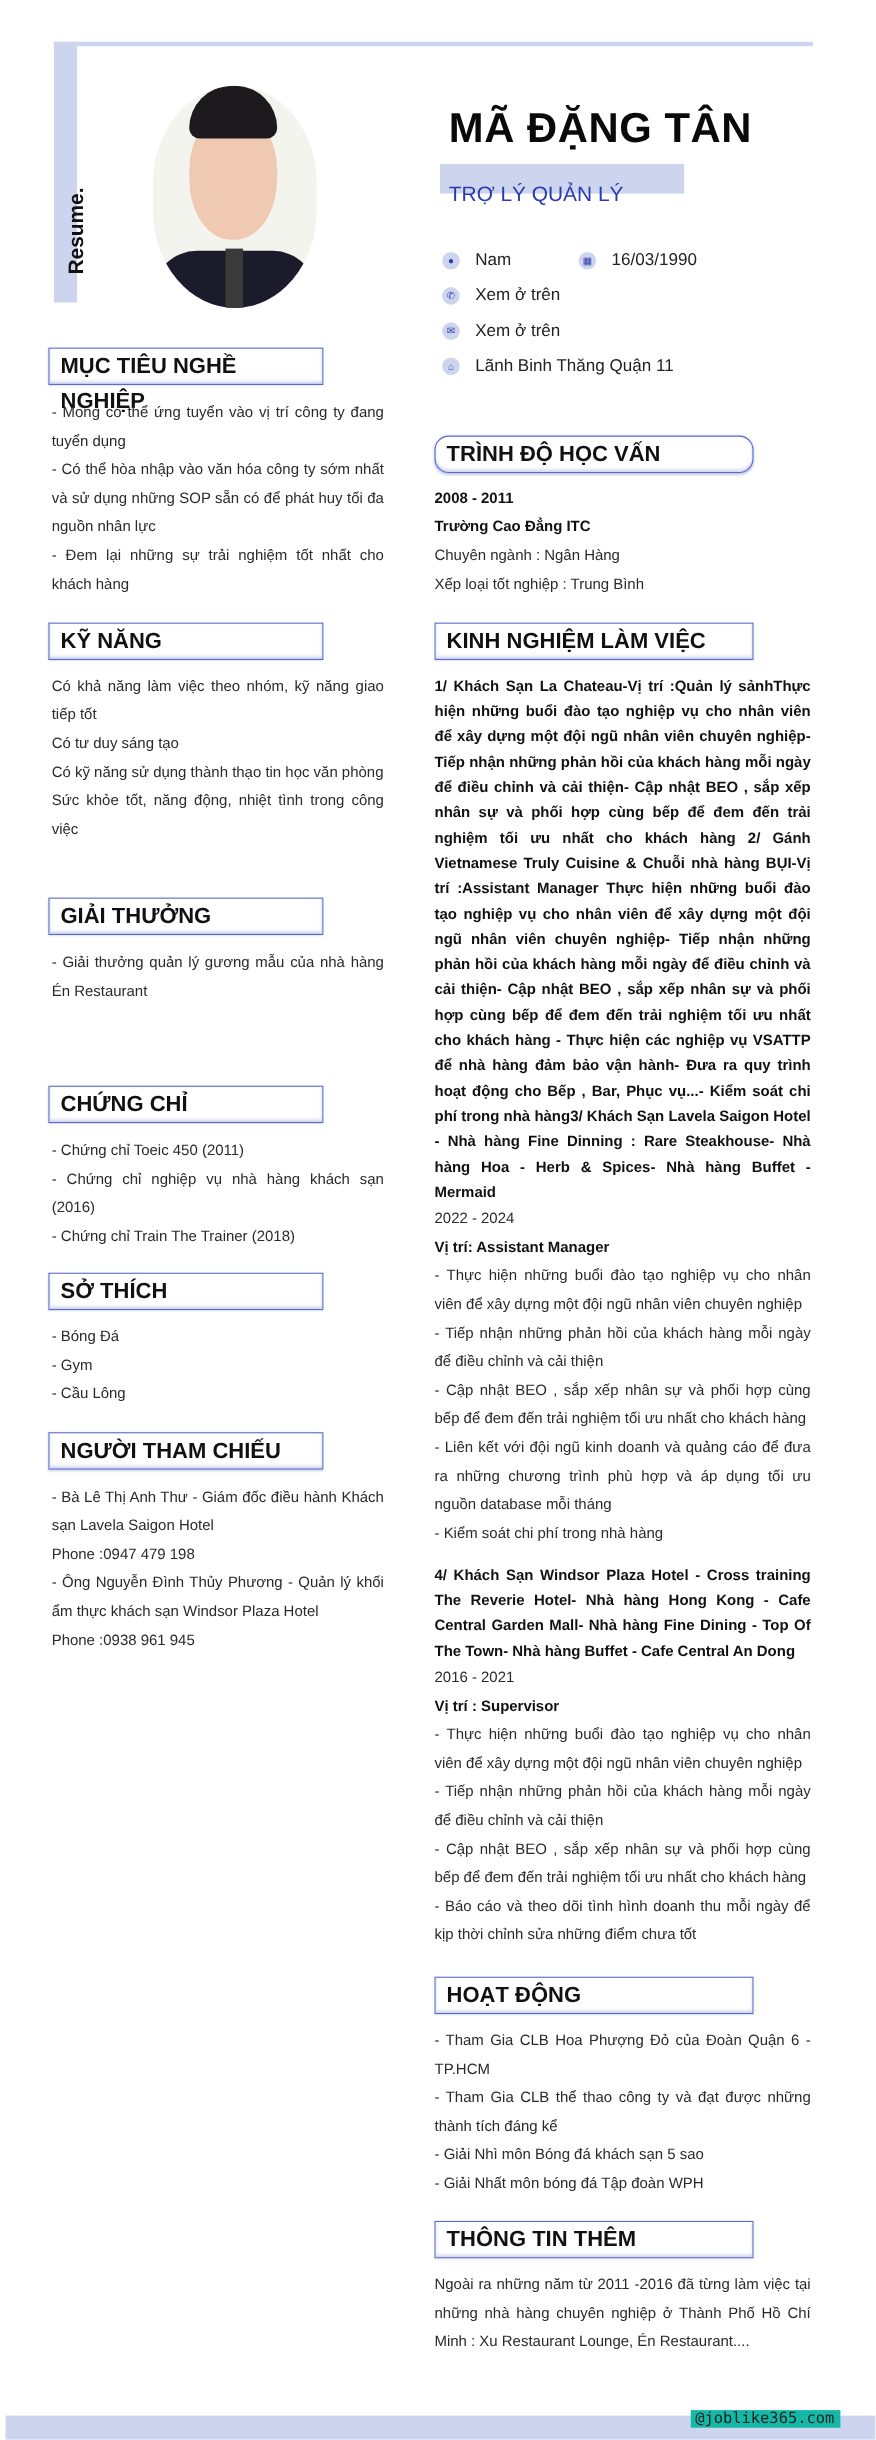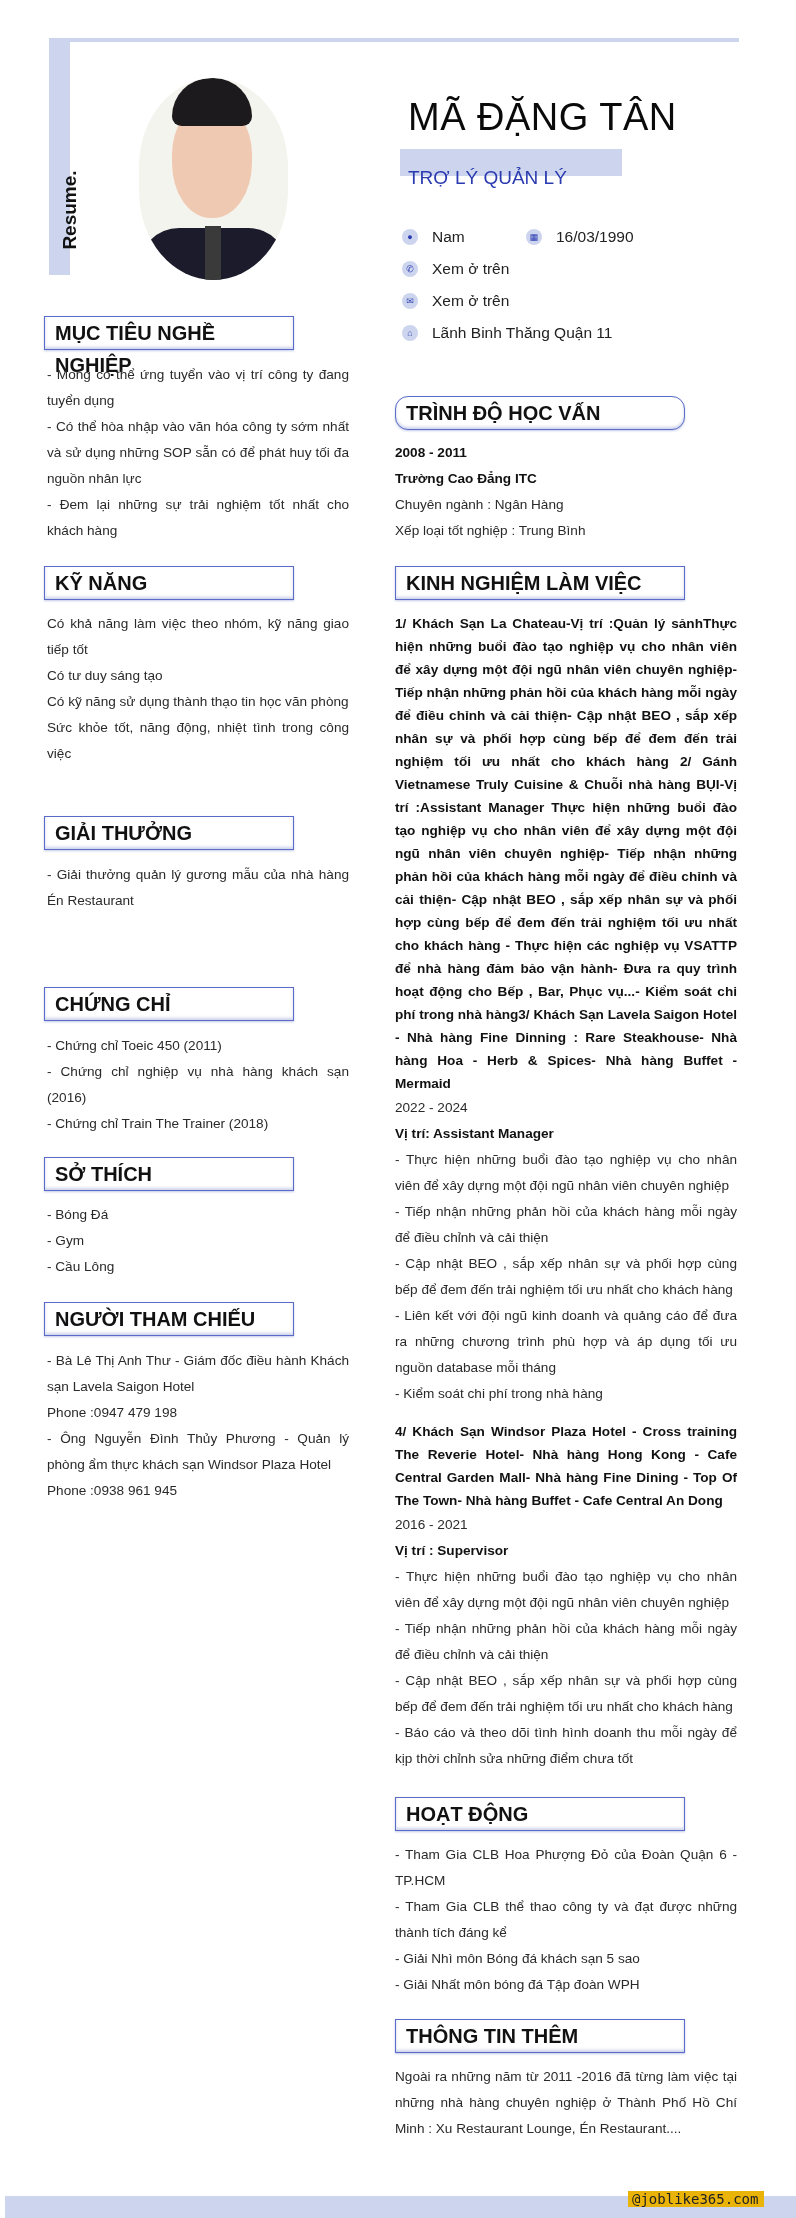--- a/index.html
+++ b/index.html
@@ -10,42 +10,42 @@
   .resume-label { position: absolute; left: 20px; top: 195px; width: 100px; height: 30px;
                   transform: rotate(-90deg); transform-origin: center; font-weight: bold;
                   font-size: 19px; color: #111; text-align: center; line-height: 30px; }
   .photo { position: absolute; left: 139px; top: 78px; width: 149px; height: 202px;
            border-radius: 50% / 44%; overflow: hidden; background: #f4f4ee; }
   .photo .head { position: absolute; left: 33px; top: 25px; width: 80px; height: 115px; border-radius: 45% 45% 48% 48%; background: #f0c9b3; }
   .photo .hair { position: absolute; left: 33px; top: 0px; width: 80px; height: 48px; border-radius: 40px 40px 10px 10px; background: #1c1a1c; }
   .photo .body { position: absolute; left: 0; top: 150px; width: 149px; height: 60px; background: #1c1b2c; border-radius: 40px 40px 0 0; }
   .photo .tie { position: absolute; left: 66px; top: 148px; width: 16px; height: 60px; background: #3a3a3a; }
 
-  .name { position: absolute; left: 408px; top: 96px; font-size: 38px; font-weight: normal; color: #0a0a0a; letter-spacing: 0.5px; }
+  .name { position: absolute; left: 408px; top: 96px; font-size: 38px; font-weight: bold; color: #0a0a0a; letter-spacing: 0.5px; }
   .title-bg { position: absolute; left: 400px; top: 149px; width: 222px; height: 27px; background: #cdd5ee; }
   .title { position: absolute; left: 408px; top: 167px; font-size: 19px; color: #2a3bb0; }
 
   .info { position: absolute; left: 402px; font-size: 15.5px; color: #222; display: flex; align-items: center; }
   .info .ic { width: 16px; height: 16px; border-radius: 50%; background: #cdd5ee; color: #2a3bb0;
               font-size: 9px; display: inline-flex; align-items: center; justify-content: center; margin-right: 14px; }
 
   .sec-head { position: absolute; height: 34px; border: 1px solid #5a6bc8; box-shadow: inset 0 -2px 3px rgba(60,80,180,0.25), 0 1px 2px rgba(60,80,180,0.3);
               background: #fff; font-weight: bold; font-size: 20px; color: #111; box-sizing: border-box; padding-left: 10px; line-height: 32px; }
   .col-left .sec-head { left: 44px; width: 250px; }
   .col-right .sec-head { left: 395px; width: 290px; }
 
   .txt { position: absolute; font-size: 13.6px; line-height: 26px; color: #2a2a2a; text-align: justify; }
   .col-left .txt { left: 47px; width: 302px; }
   .col-right .txt { left: 395px; width: 342px; }
   .txt p { margin: 0; }
   .b { font-weight: bold; color: #111; }
   .exp-head { font-weight: bold; color: #111; line-height: 23px; }
 
   .footer { position: absolute; left: 5px; top: 2196px; width: 791px; height: 22px; background: #cdd5ee; }
-  .watermark { position: absolute; left: 628px; top: 2191px; font-family: "DejaVu Sans Mono", monospace; font-size: 14px; color: #222; background: #eab308; padding: 0 6px 0 4px; }
+  .watermark { position: absolute; left: 628px; top: 2191px; font-family: "DejaVu Sans Mono", monospace; font-size: 14px; color: #222; background: #14b8a6; padding: 0 6px 0 4px; }
 </style>
 </head>
 <body>
 
 <div class="topbar"></div>
 <div class="sidebar-bar"></div>
 <div class="resume-label">Resume.</div>
 
 <div class="photo">
   <div class="body"></div>
@@ -111,21 +111,21 @@
   <div class="txt" style="top:1202px;">
     <p>- Bóng Đá</p>
     <p>- Gym</p>
     <p>- Cầu Lông</p>
   </div>
 
   <div class="sec-head" style="top:1302px;">NGƯỜI THAM CHIẾU</div>
   <div class="txt" style="top:1348px;">
     <p>- Bà Lê Thị Anh Thư - Giám đốc điều hành Khách sạn Lavela Saigon Hotel</p>
     <p>Phone :0947 479 198</p>
-    <p>- Ông Nguyễn Đình Thủy Phương - Quản lý phòng ẩm thực khách sạn Windsor Plaza Hotel</p>
+    <p>- Ông Nguyễn Đình Thủy Phương - Quản lý khối ẩm thực khách sạn Windsor Plaza Hotel</p>
     <p>Phone :0938 961 945</p>
   </div>
 </div>
 
 <div class="col-right">
   <div class="sec-head" style="top:396px;border-radius:13px;">TRÌNH ĐỘ HỌC VẤN</div>
   <div class="txt" style="top:440px;">
     <p class="b">2008 - 2011</p>
     <p class="b">Trường Cao Đẳng ITC</p>
     <p>Chuyên ngành : Ngân Hàng</p>

